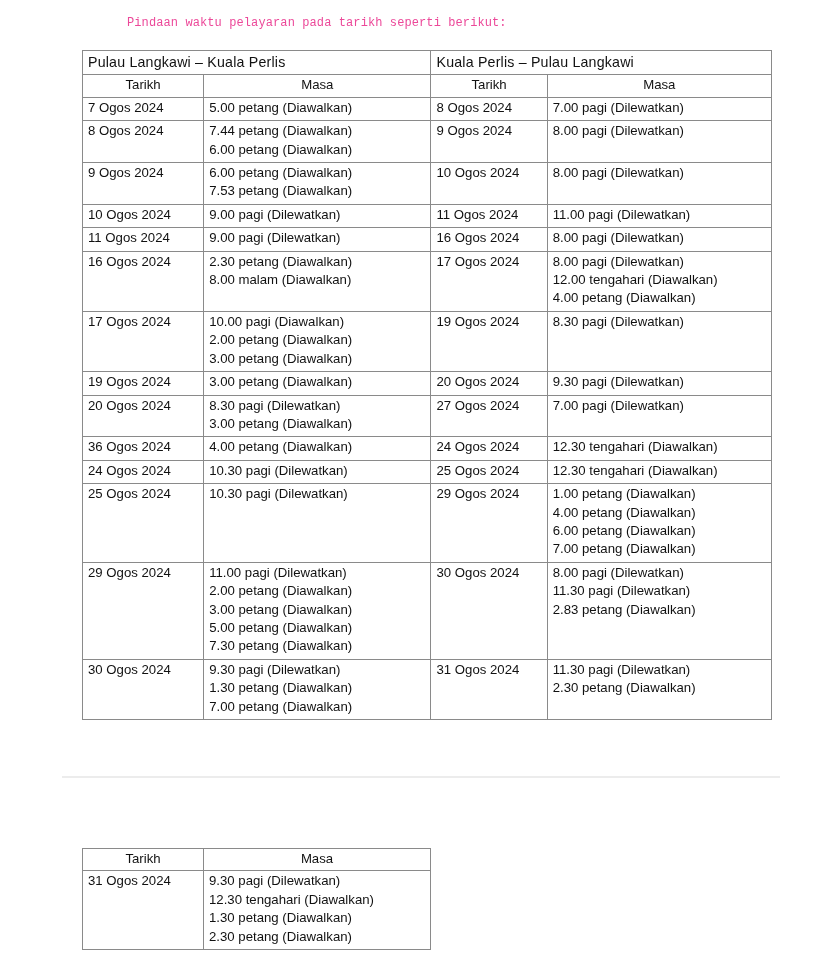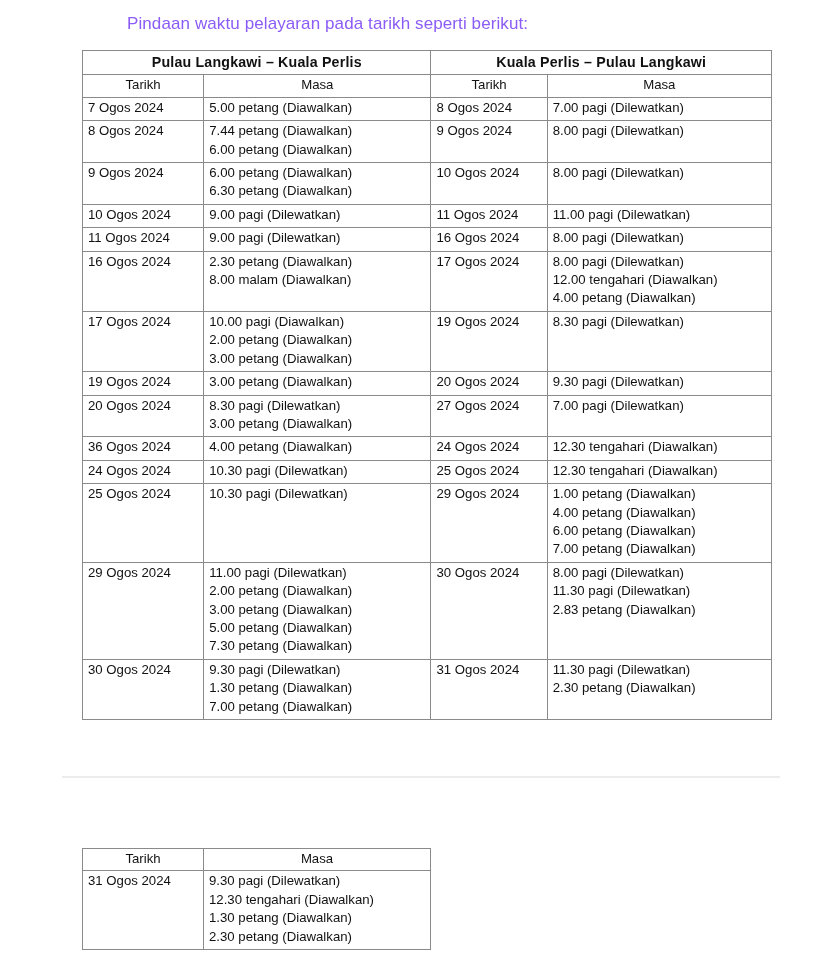--- a/index.html
+++ b/index.html
@@ -14,25 +14,26 @@
     font-family: "Liberation Sans", sans-serif;
     color: #111111;
     overflow: hidden;
   }
 
   
   .intro {
     position: absolute;
     left: 127px;
     top: 15px;
-    font-size: 17px;
+    font-size: 12px;
     line-height: 17px;
     letter-spacing: 0.1px;
-    color: #8b5cf6;
+    color: #ec4899;
     white-space: nowrap;
+    font-family: Liberation Mono, monospace;
   }
 
   
   .sched-wrap {
     position: absolute;
     left: 82px;
     top: 50px;
     width: 690px;
   }
   table.sched {
@@ -43,22 +44,22 @@
     color: #111111;
   }
   table.sched td, table.sched th {
     border: 1px solid #8a8a8a;
     vertical-align: top;
     padding: 1px 5px 3px 5px;
     line-height: 18.4px;
     font-weight: normal;
   }
   table.sched .route-head {
-    text-align: center;
-    font-weight: bold;
+    text-align: left;
+    font-weight: normal;
     font-size: 14.2px;
     padding-top: 2px;
     padding-bottom: 3px;
     letter-spacing: 0.2px;
     margin-left: 21px;
   }
   table.sched .col-head {
     text-align: center;
     font-size: 13.2px;
     padding-top: 1px;
@@ -158,21 +159,21 @@
           <td class="date-cell">9 Ogos 2024</td>
           <td class="times">
             <div>8.00 pagi (Dilewatkan)</div>
             <div class="pad-line">&nbsp;</div>
           </td>
         </tr>
         <tr>
           <td class="date-cell">9 Ogos 2024</td>
           <td class="times">
             <div>6.00 petang (Diawalkan)</div>
-            <div>6.30 petang (Diawalkan)</div>
+            <div>7.53 petang (Diawalkan)</div>
           </td>
           <td class="date-cell">10 Ogos 2024</td>
           <td class="times">
             <div>8.00 pagi (Dilewatkan)</div>
             <div class="pad-line">&nbsp;</div>
           </td>
         </tr>
         <tr>
           <td class="date-cell">10 Ogos 2024</td>
           <td class="times">

